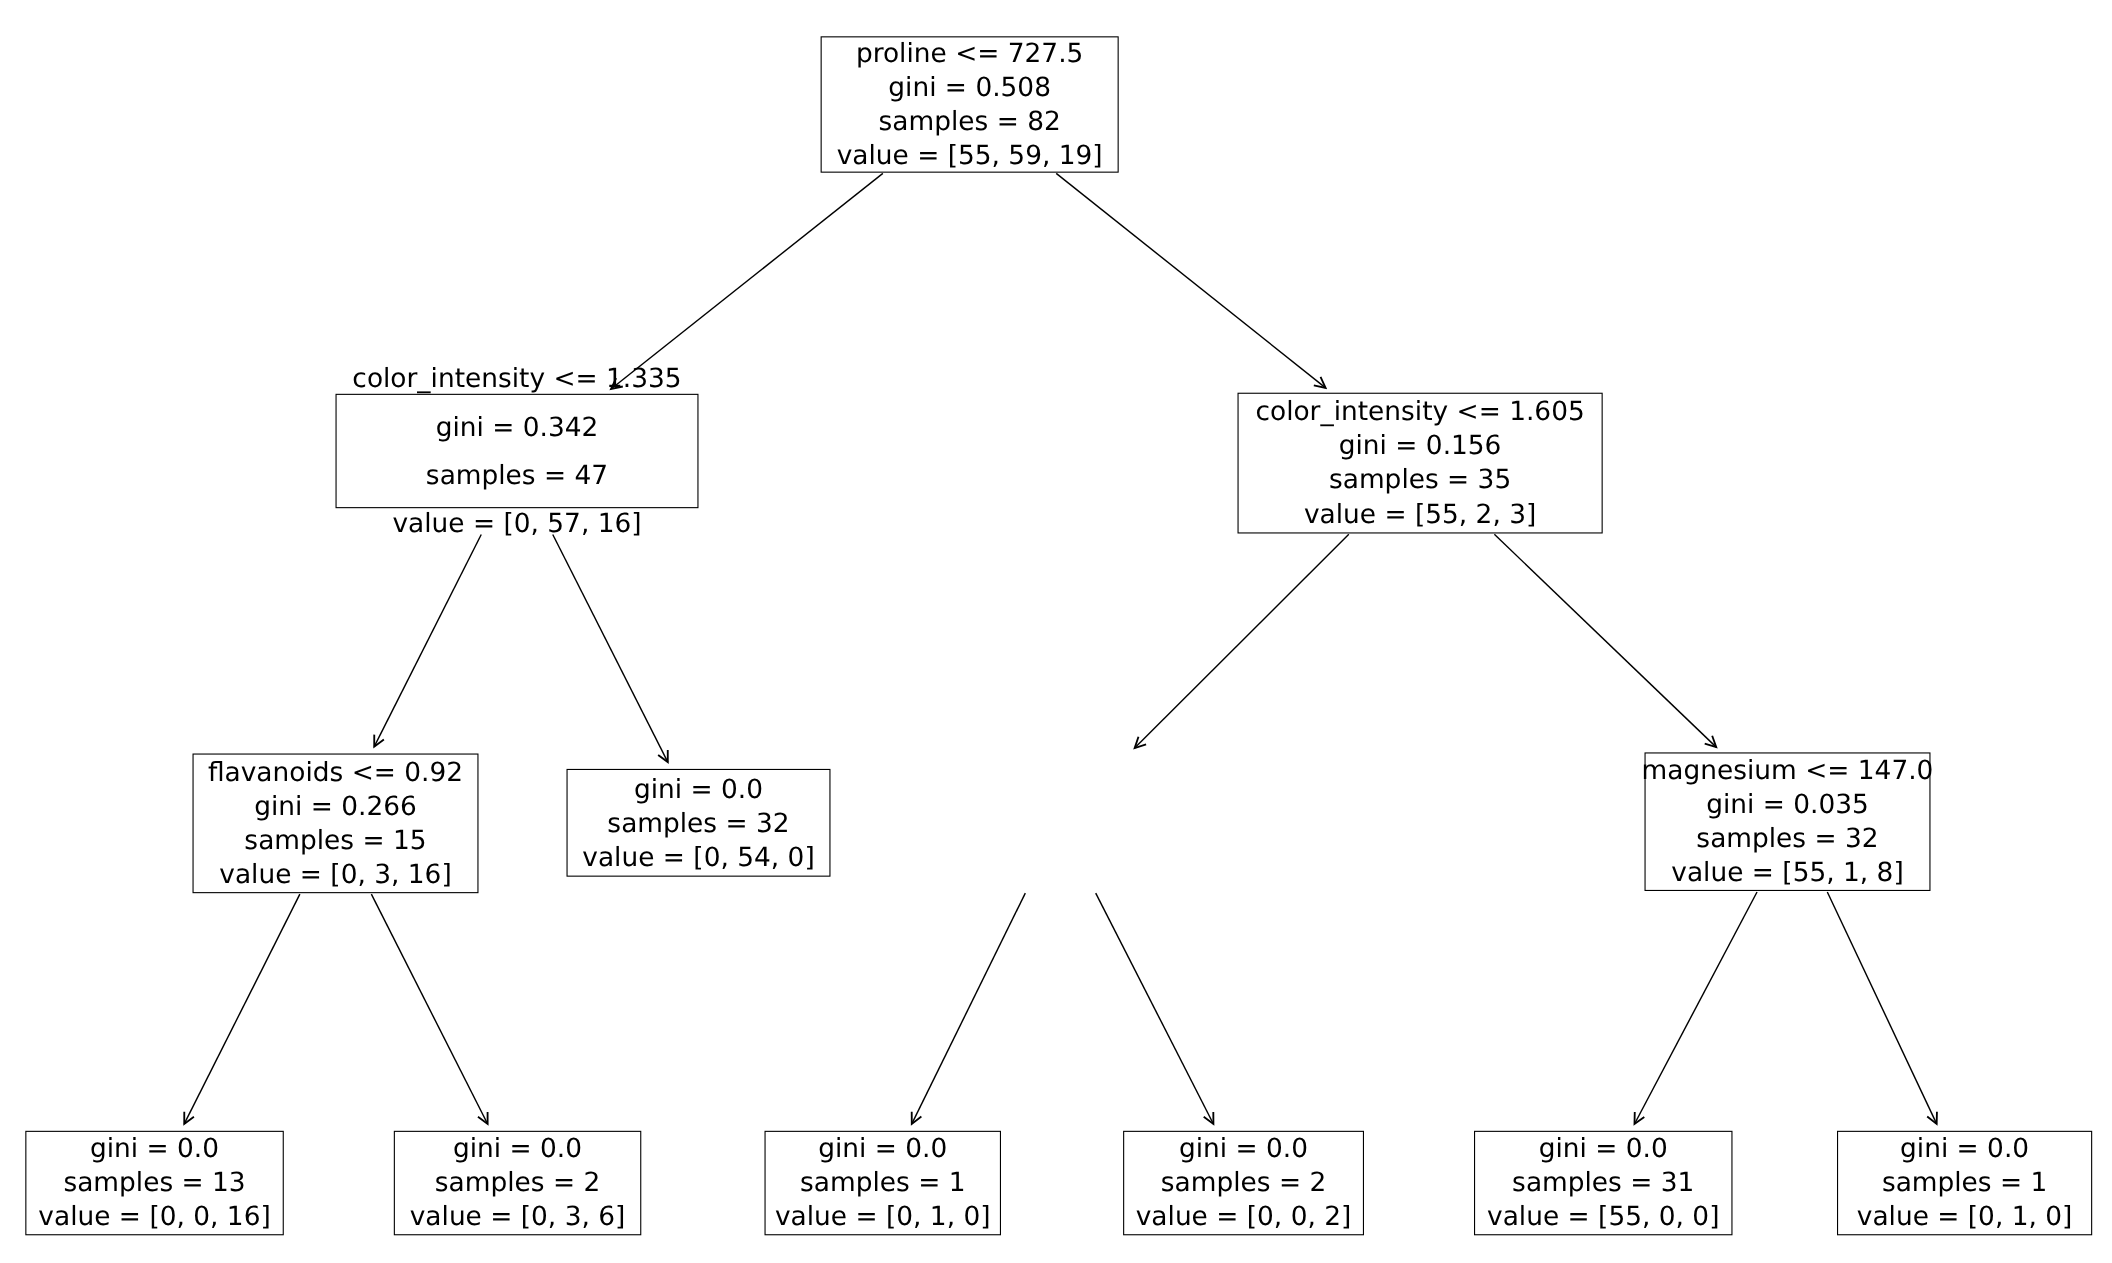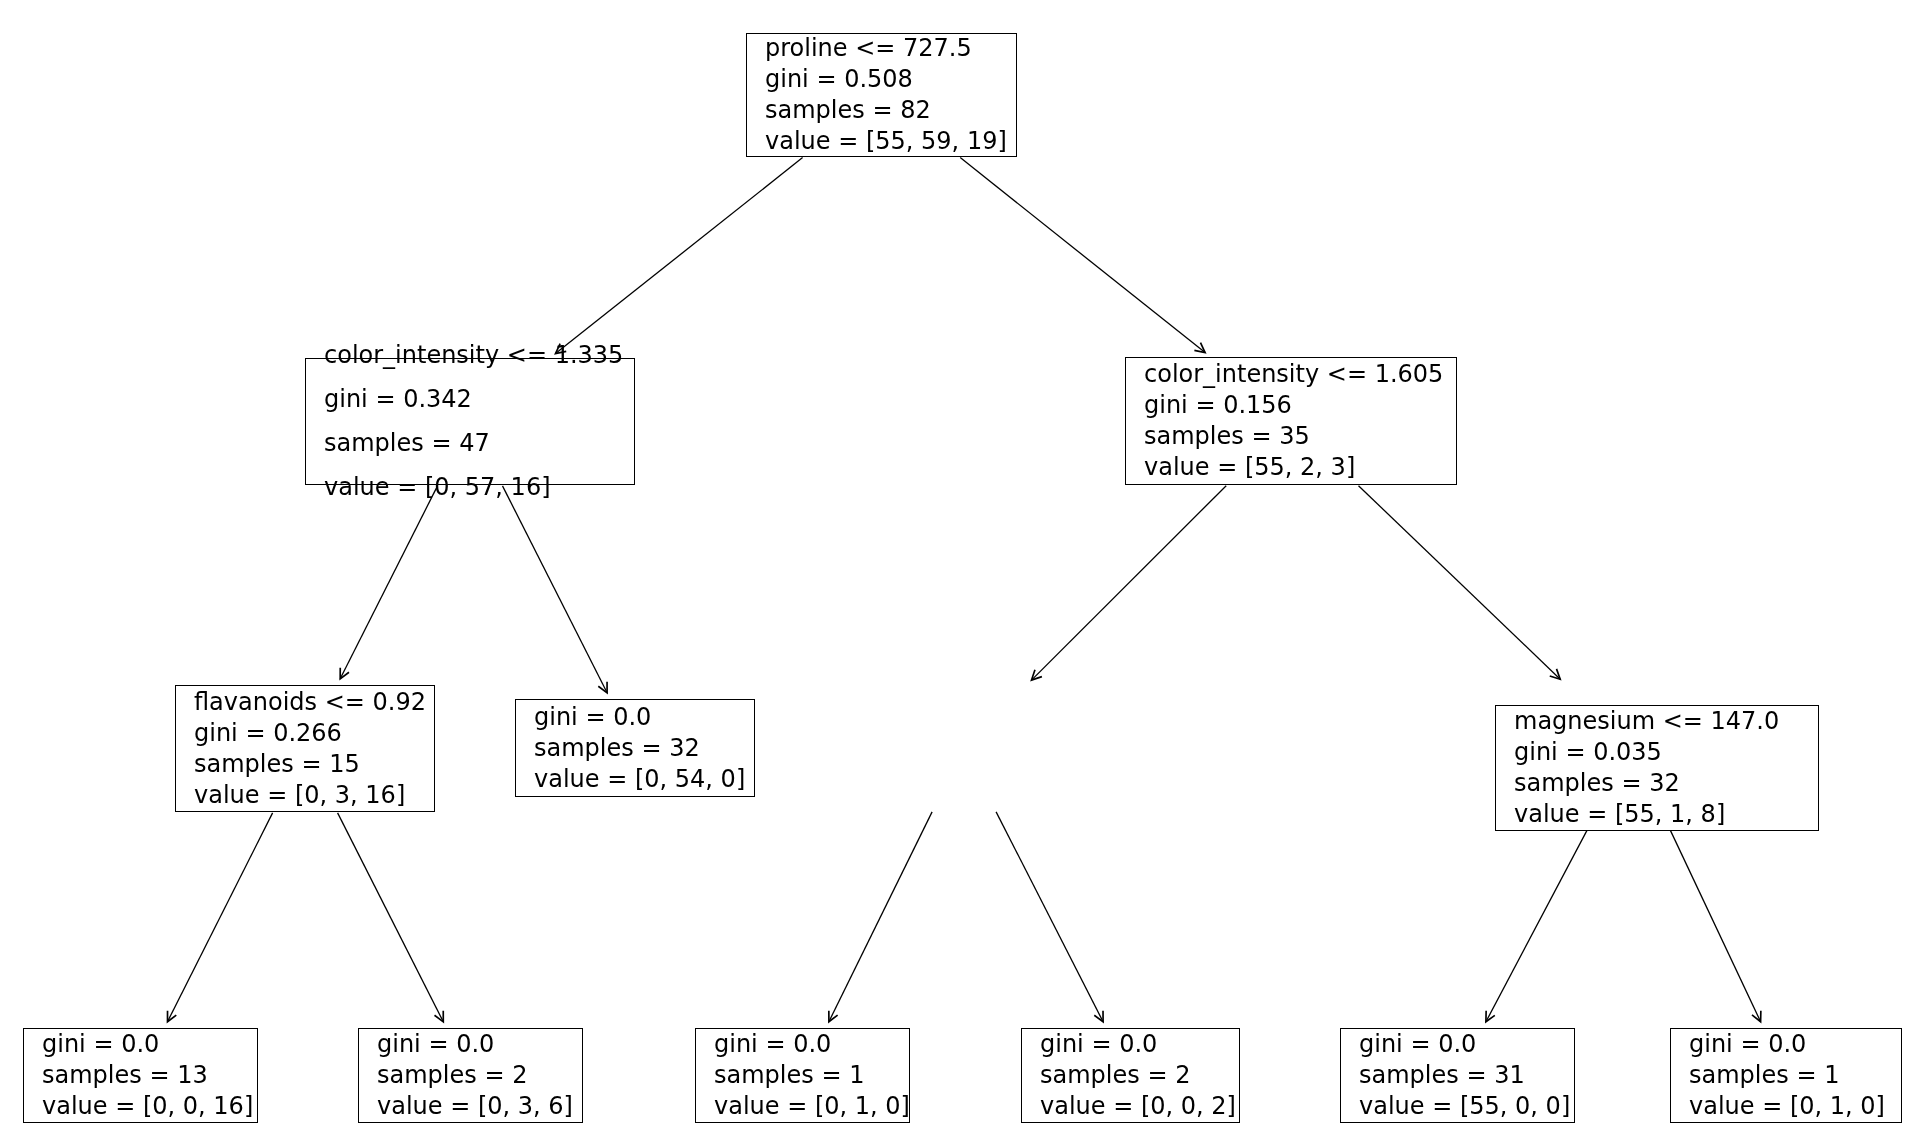--- a/index.html
+++ b/index.html
@@ -20,26 +20,25 @@
   }
   .edge { stroke: #000000; stroke-width: 1.3px; fill: none; }
   .node {
     position: absolute;
     box-sizing: border-box;
     border: 1.5px solid #000000;
     background: #ffffff;
     display: flex;
     flex-direction: column;
     justify-content: center;
-    align-items: flex-start;
+    align-items: center;
     text-align: center;
     font-size: 24px;
     line-height: 31px;
     white-space: nowrap;
-    padding-left: 18px;
   }
   .node .line { display: block; }
 </style>
 </head>
 <body>
 
 <div id="figure">
 
   <svg id="edges-svg" viewBox="0 0 1920 1148" xmlns="http://www.w3.org/2000/svg">
     <defs>
@@ -61,21 +60,21 @@
       <line x1="1661.2" y1="810.9" x2="1760.6" y2="1021.7" class="edge" marker-end="url(#arrowhead)"></line>
     </svg>
 
   <div class="node" style="left:746px; top:33px; width:271px; height:124px;">
     <span class="line">proline &lt;= 727.5</span>
     <span class="line">gini = 0.508</span>
     <span class="line">samples = 82</span>
     <span class="line">value = [55, 59, 19]</span>
   </div>
 
-  <div class="node" style="left:305px; top:358px; width:330px; height:127px;gap:13px;">
+  <div class="node" style="left:305px; top:358px; width:330px; height:104px;gap:13px;">
     <span class="line">color_intensity &lt;= 1.335</span>
     <span class="line">gini = 0.342</span>
     <span class="line">samples = 47</span>
     <span class="line">value = [0, 57, 16]</span>
   </div>
 
   <div class="node" style="left:1125px; top:357px; width:332px; height:128px;">
     <span class="line">color_intensity &lt;= 1.605</span>
     <span class="line">gini = 0.156</span>
     <span class="line">samples = 35</span>
@@ -89,21 +88,21 @@
     <span class="line">value = [0, 3, 16]</span>
   </div>
 
   <div class="node" style="left:515px; top:699px; width:240px; height:98px;">
     <span class="line">gini = 0.0</span>
     <span class="line">samples = 32</span>
     <span class="line">value = [0, 54, 0]</span>
   </div>
 
 
-  <div class="node" style="left:1495px; top:684px; width:324px; height:126px;margin-top:21px;">
+  <div class="node" style="left:1495px; top:684px; width:260px; height:126px;">
     <span class="line">magnesium &lt;= 147.0</span>
     <span class="line">gini = 0.035</span>
     <span class="line">samples = 32</span>
     <span class="line">value = [55, 1, 8]</span>
   </div>
 
   <div class="node" style="left:23px; top:1028px; width:235px; height:95px;">
     <span class="line">gini = 0.0</span>
     <span class="line">samples = 13</span>
     <span class="line">value = [0, 0, 16]</span>

